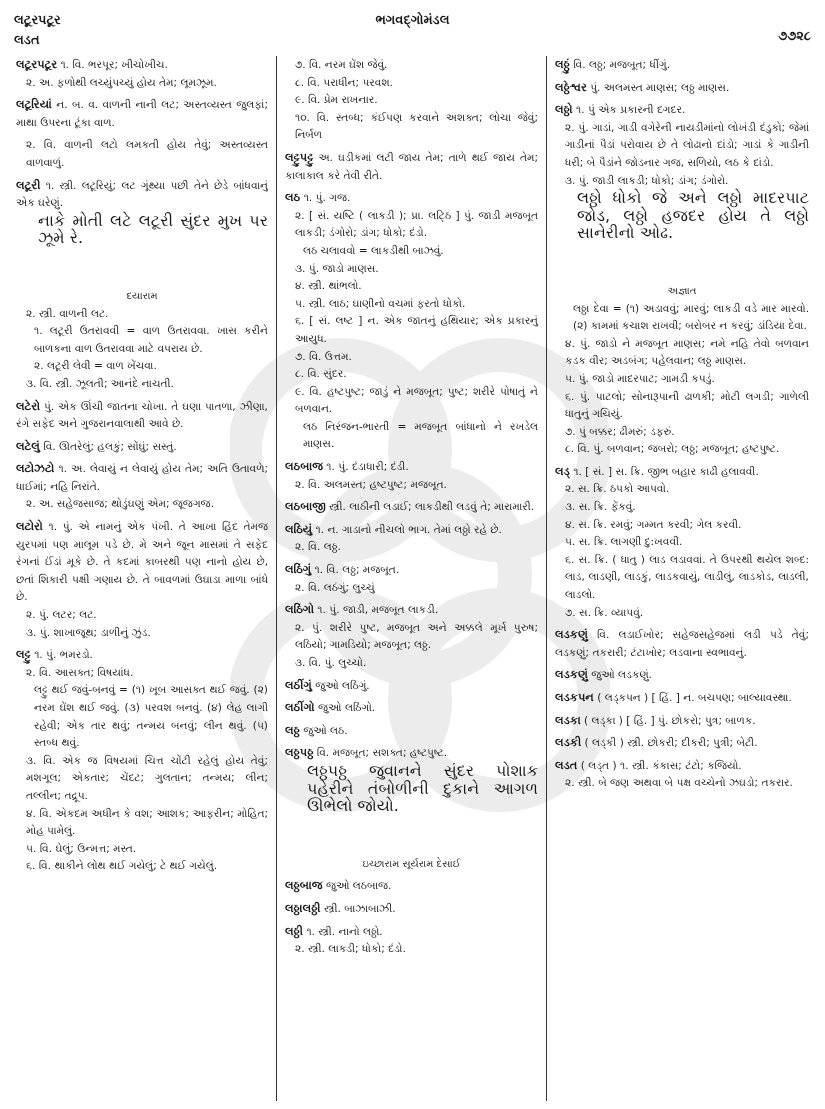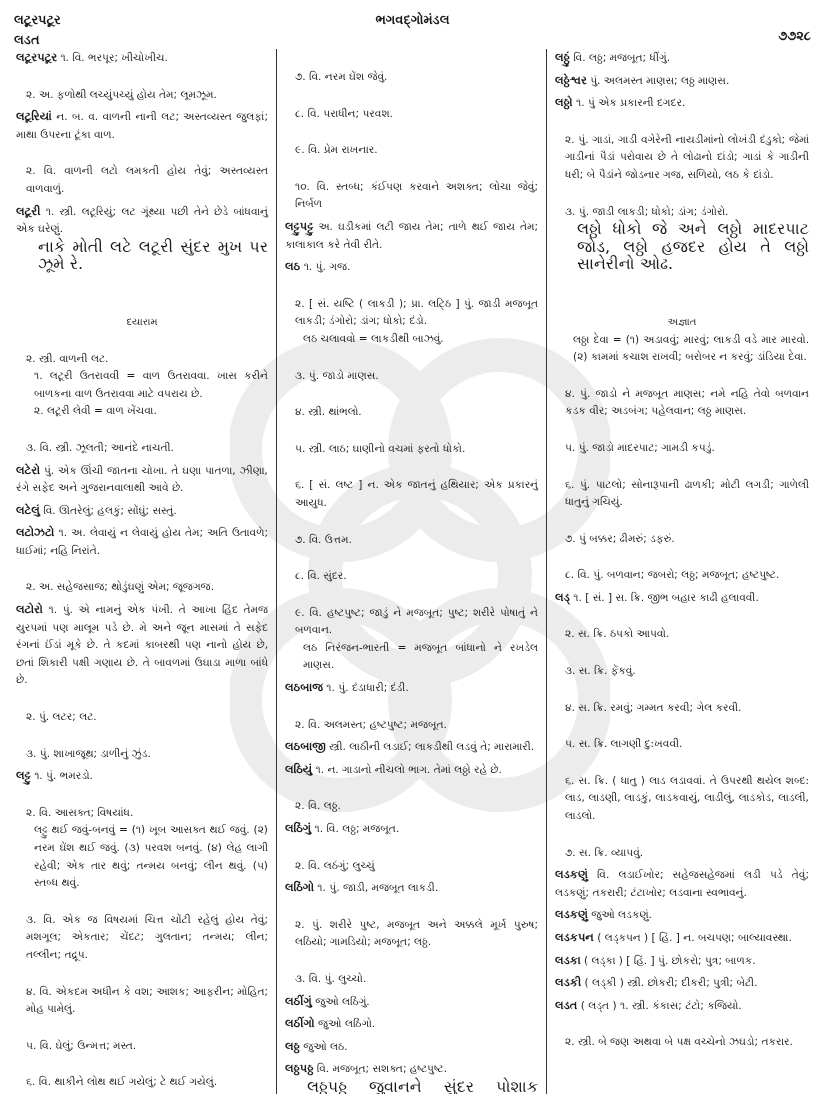--- a/index.html
+++ b/index.html
@@ -15,33 +15,33 @@
       position: absolute; top: 12px; left: 14px; right: 14px; height: 20px;
       font-size: 13px; font-weight: bold; z-index: 1;
     }
     .header .left { position: absolute; left: 0; top: 0; }
     .header .center { position: absolute; left: 0; right: 0; top: 0; text-align: center; }
     .header .right { position: absolute; right: 0; top: 16px; }
     .subhead {
       position: absolute; top: 32px; left: 14px; font-size: 13px; font-weight: bold; z-index: 1;
     }
     .columns {
-      position: absolute; top: 49px; left: 12px; width: 805px; height: 1045px;
+      position: absolute; top: 56px; left: 12px; width: 805px; height: 1045px;
       display: flex; z-index: 1;
     }
     .col {
       box-sizing: border-box; padding: 0 8px; font-size: 10.6px; line-height: 17.6px;
       overflow: hidden;
     }
     .col1 { width: 264px; padding-left: 4px; }
     .col2 { width: 270px; border-left: 1.5px solid #333; }
     .col3 { width: 271px; border-left: 1.5px solid #333; }
     .entry { margin: 0 0 5px 0; text-align: justify; }
     .entry .hw { font-weight: bold; font-size: 11.4px; }
-    .sense { padding-left: 10px; text-indent: 0; margin-top: 19px; }
+    .sense { padding-left: 10px; text-indent: 0; }
     .sense-line { display: block; text-align: justify; }
     .quote { display: block; padding-left: 22px; font-size: 16px; }
     .attrib { display: block; text-align: center; font-size: 10px; margin-top: 40px; }
     .idiom { display: block; padding-left: 18px; }
   </style>
 </head>
 <body>
 
 <svg class="watermark" viewBox="0 0 380 560">
   <g fill="none" stroke="#ececec" stroke-width="34">

